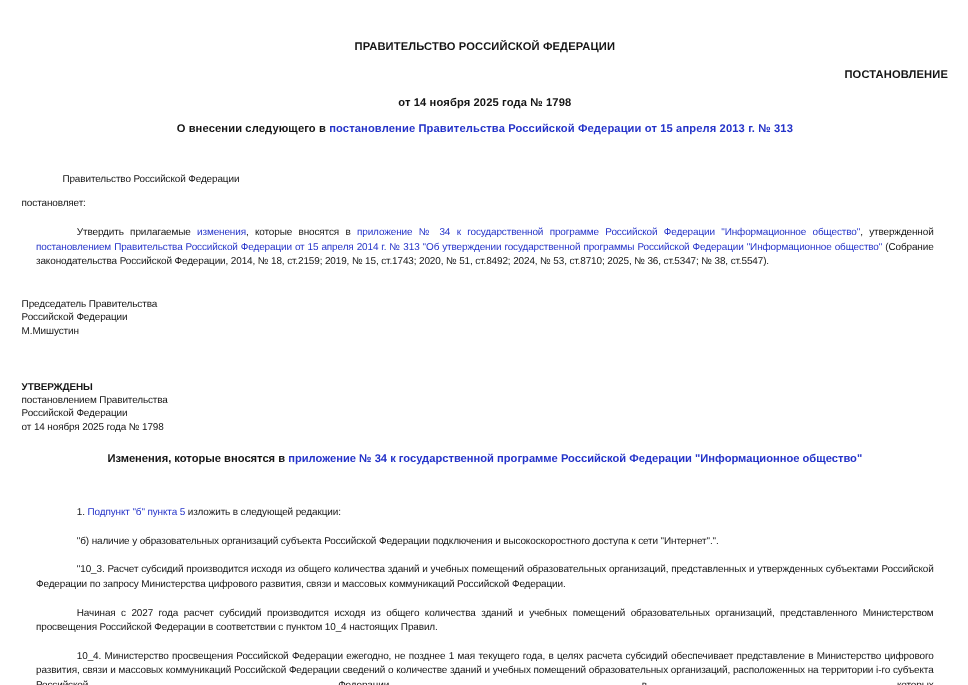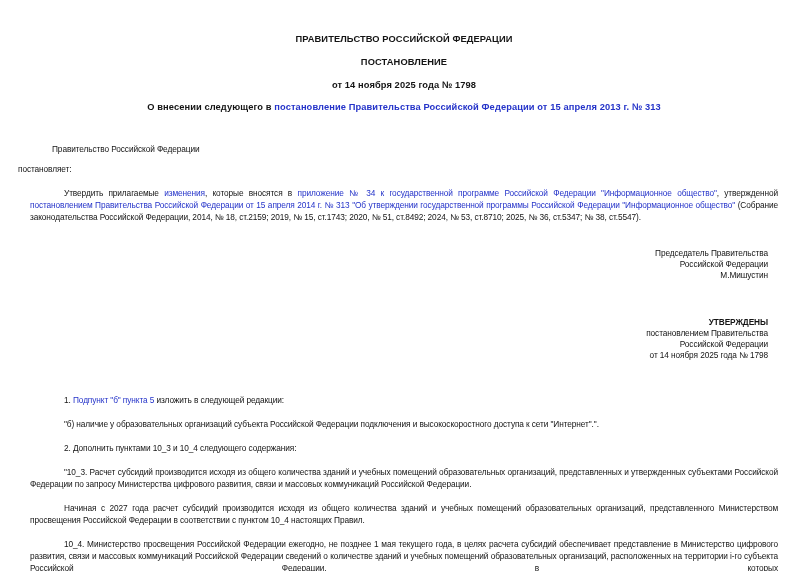--- a/index.html
+++ b/index.html
@@ -22,21 +22,21 @@
     overflow: hidden;
     background: #ffffff;
   }
   .hdr {
     text-align: center;
     font-weight: 700;
     font-size: 9.3px;
     line-height: 10px;
     letter-spacing: 0.1px;
   }
-  #doc-type { margin-top: 13px; }
+  #doc-type { margin-top: 13px; text-align: right; }
   #doc-date { margin-top: 13px; }
   #doc-title { margin-top: 12px; }
 
   .txt {
     font-size: 8.3px;
     line-height: 12px;
     letter-spacing: -0.1px;
   }
   #preamble-opening {
     margin-top: 31px;
@@ -44,21 +44,21 @@
   }
   #decree-word { margin-top: 8px; }
 
   .para {
     margin: 12px;
     text-align: justify;
     text-indent: 34px;
   }
 
   .right-block {
-    text-align: right;
+    text-align: left;
     padding-right: 22px;
     font-size: 8.3px;
     line-height: 11px;
     letter-spacing: -0.1px;
   }
   #signature-block { margin-top: 25px; }
   #approval-block { margin-top: 36px; }
   .approval-heading { font-weight: 700; }
 
   #amendments-heading {
@@ -107,21 +107,21 @@
     <div>М.Мишустин</div>
   </div>
 
   <div class="right-block" id="approval-block">
     <div class="approval-heading">УТВЕРЖДЕНЫ</div>
     <div>постановлением Правительства</div>
     <div>Российской Федерации</div>
     <div>от 14 ноября 2025 года № 1798</div>
   </div>
 
+  <div id="amendments-heading"><span>Изменения, которые вносятся в </span><span class="doc-link">приложение № 34 к государственной программе Российской Федерации "Информационное общество"</span></div>
 
   <p class="txt para amend-p-0"><span>1. </span><span class="doc-link">Подпункт "б" пункта 5</span><span> изложить в следующей редакции:</span></p>
   <p class="txt para amend-p-1"><span>"б) наличие у образовательных организаций субъекта Российской Федерации подключения и высокоскоростного доступа к сети "Интернет".".</span></p>
-  <p class="txt para amend-p-2"><span>2. Дополнить пунктами 10_3 и 10_4 следующего содержания:</span></p>
   <p class="txt para amend-p-3"><span>"10_3. Расчет субсидий производится исходя из общего количества зданий и учебных помещений образовательных организаций, представленных и утвержденных субъектами Российской Федерации по запросу Министерства цифрового развития, связи и массовых коммуникаций Российской Федерации.</span></p>
   <p class="txt para amend-p-4"><span>Начиная с 2027 года расчет субсидий производится исходя из общего количества зданий и учебных помещений образовательных организаций, представленного Министерством просвещения Российской Федерации в соответствии с пунктом 10_4 настоящих Правил.</span></p>
   <p class="txt para amend-p-5"><span>10_4. Министерство просвещения Российской Федерации ежегодно, не позднее 1 мая текущего года, в целях расчета субсидий обеспечивает представление в Министерство цифрового развития, связи и массовых коммуникаций Российской Федерации сведений о количестве зданий и учебных помещений образовательных организаций, расположенных на территории i-го субъекта Российской Федерации, в которых</span></p>
 
 </div>
 
 </body></html>

